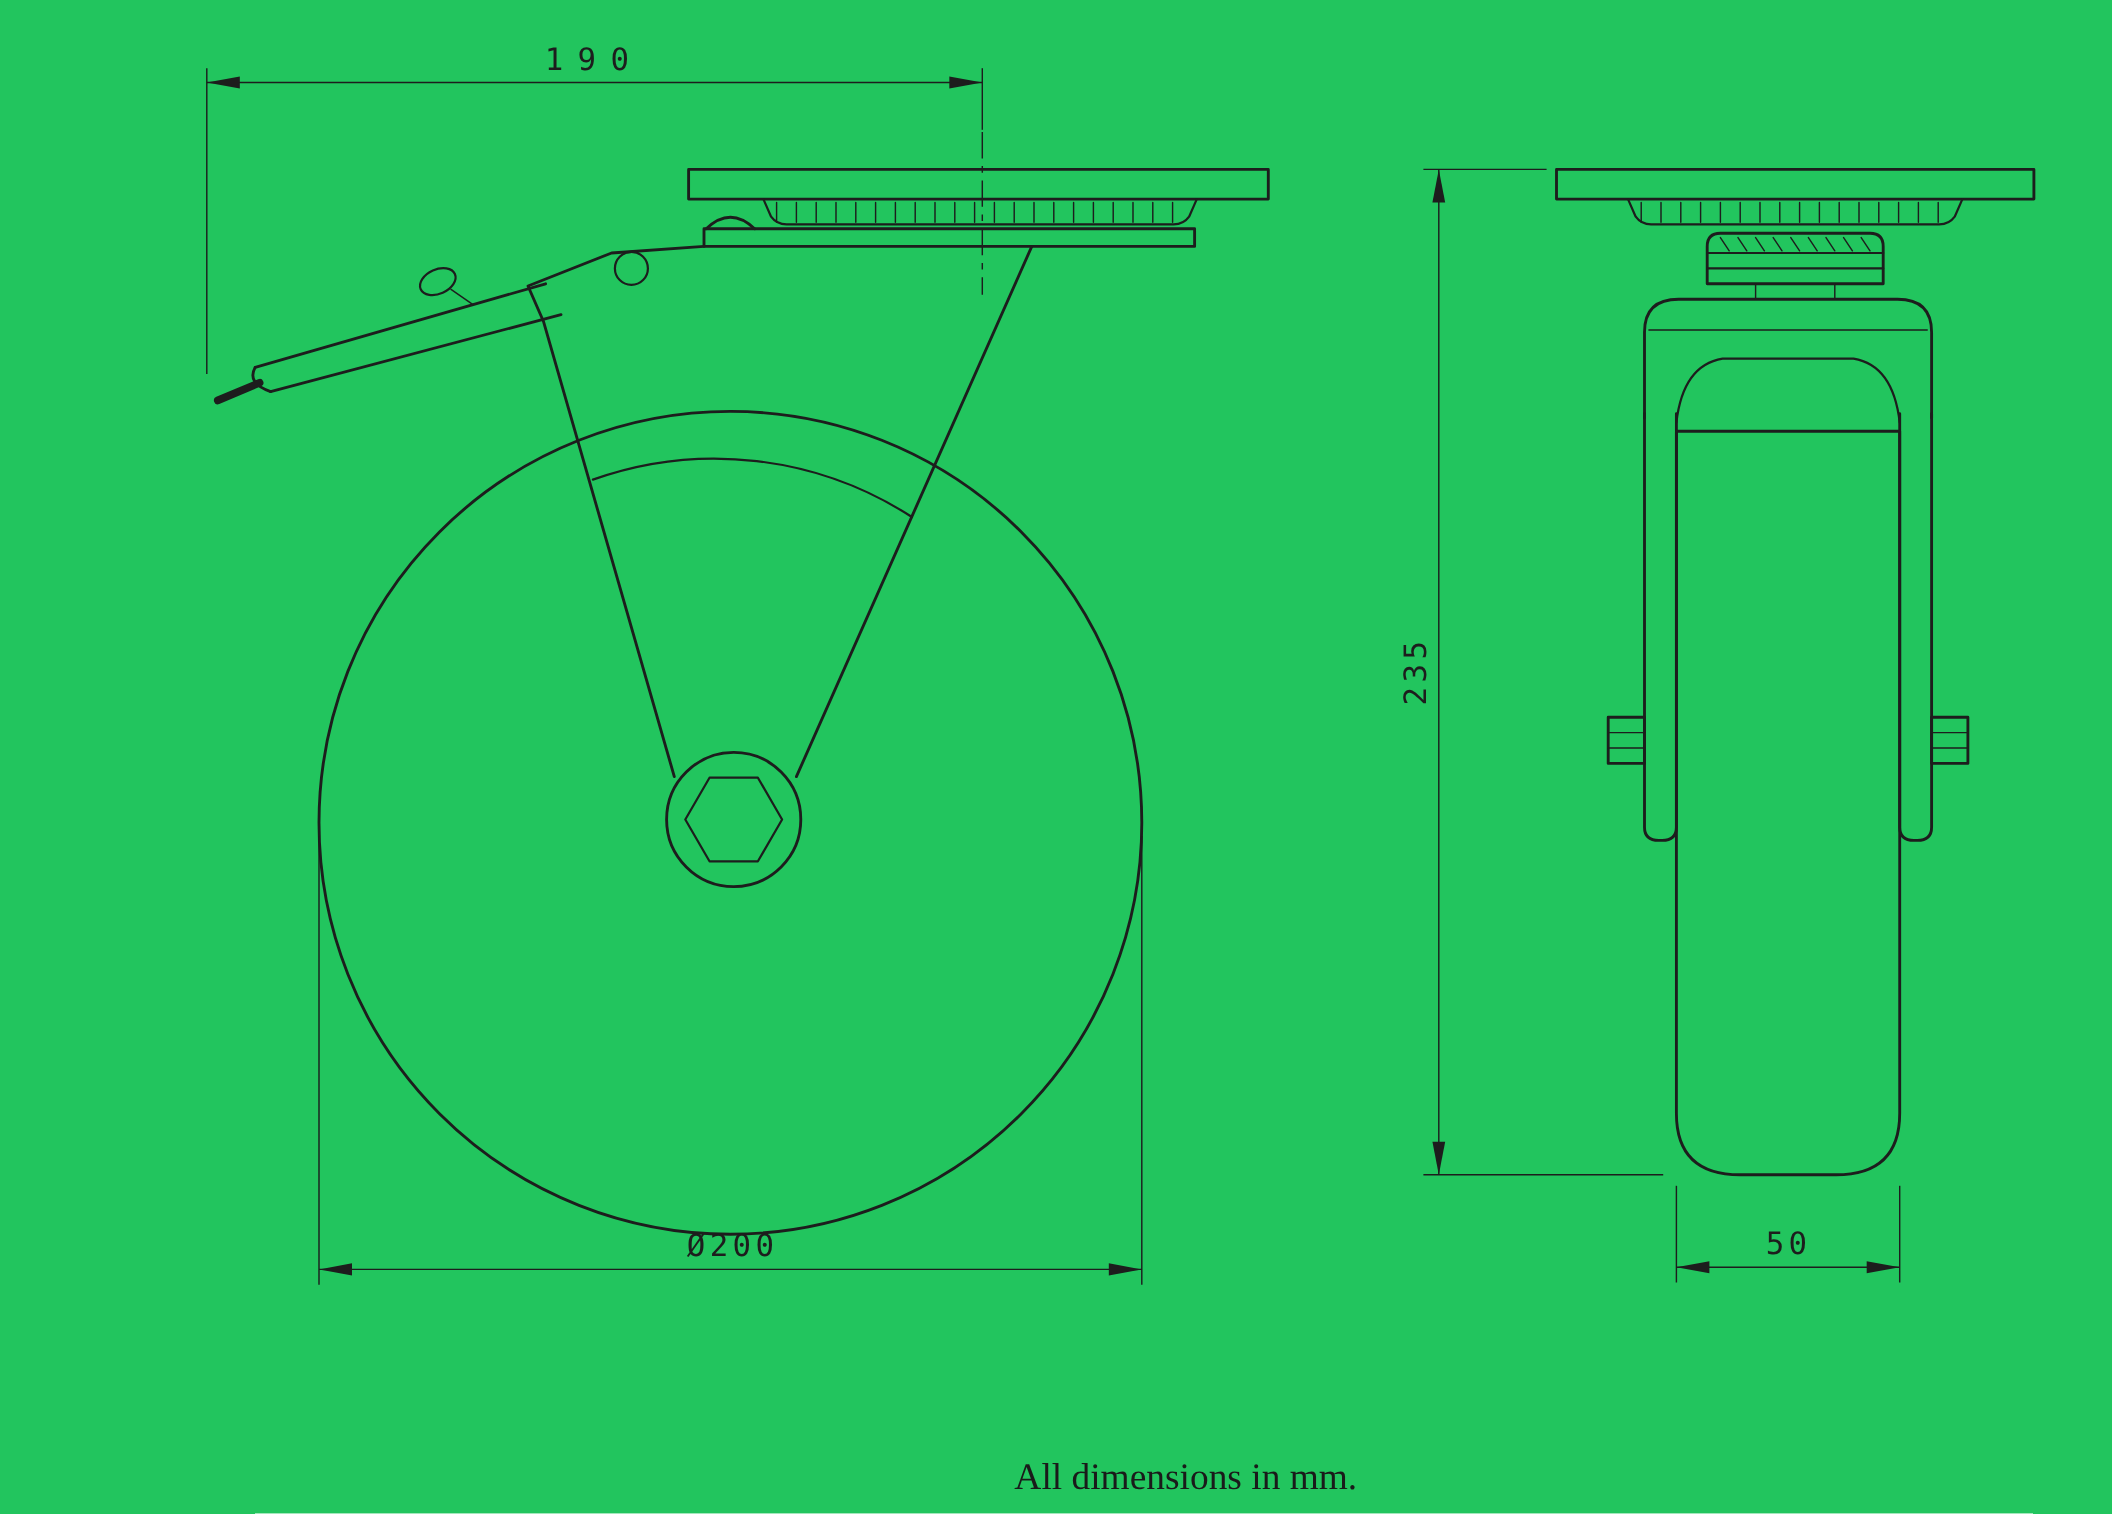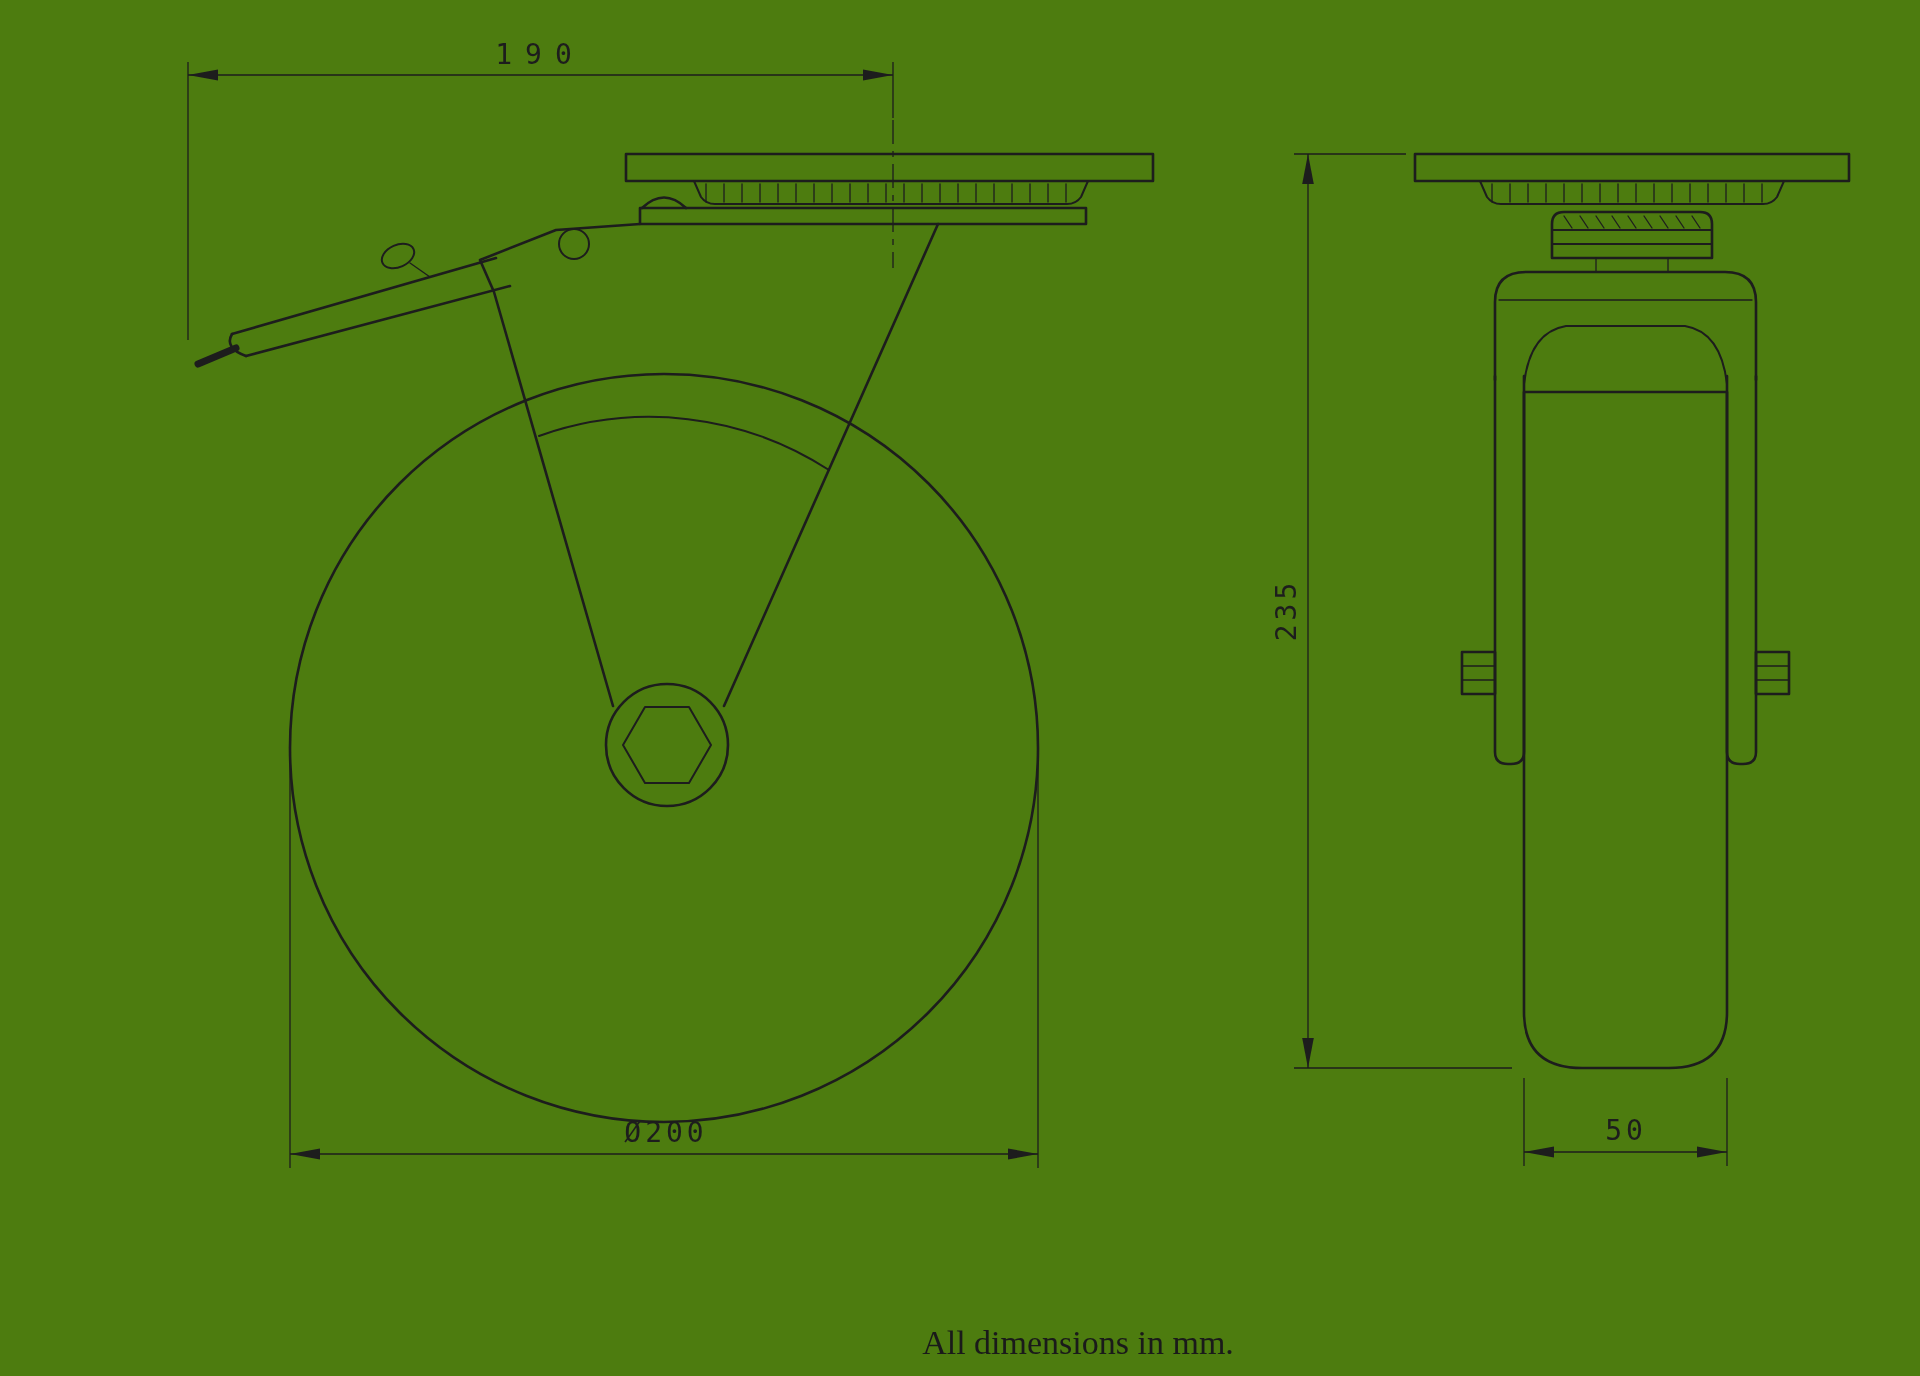--- a/index.html
+++ b/index.html
@@ -4,21 +4,21 @@
 <style>
   html, body {
     margin: 0;
     padding: 0;
     background: #ffffff;
   }
   .sheet {
     position: relative;
     width: 1920px;
     height: 1376px;
-    background: #4d7c0f;
+    background: #22c55e;
     overflow: hidden;
   }
   svg { display: block; }
 
   .outline {
     fill: none;
     stroke: #1d1d1d;
     stroke-width: 2.6;
     stroke-linejoin: round;
     stroke-linecap: round;

